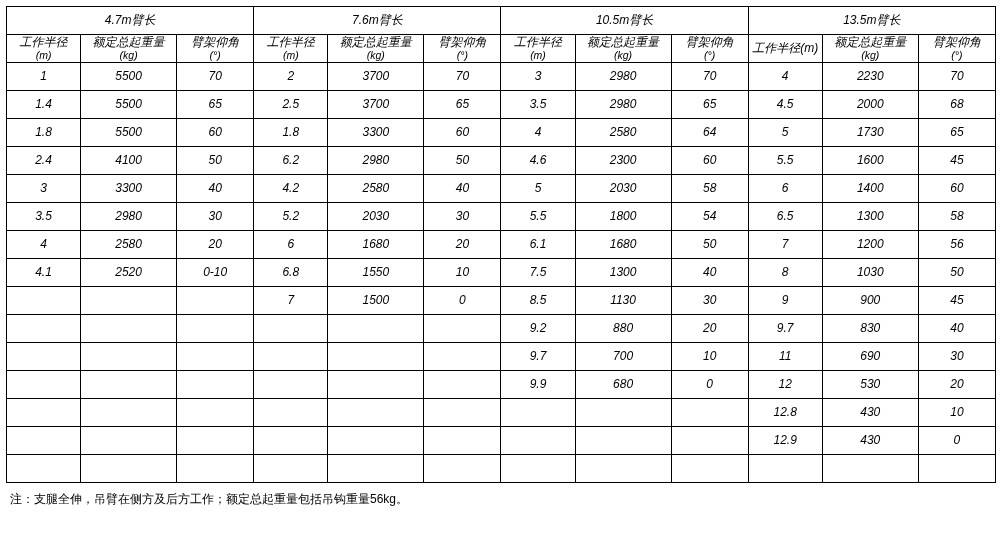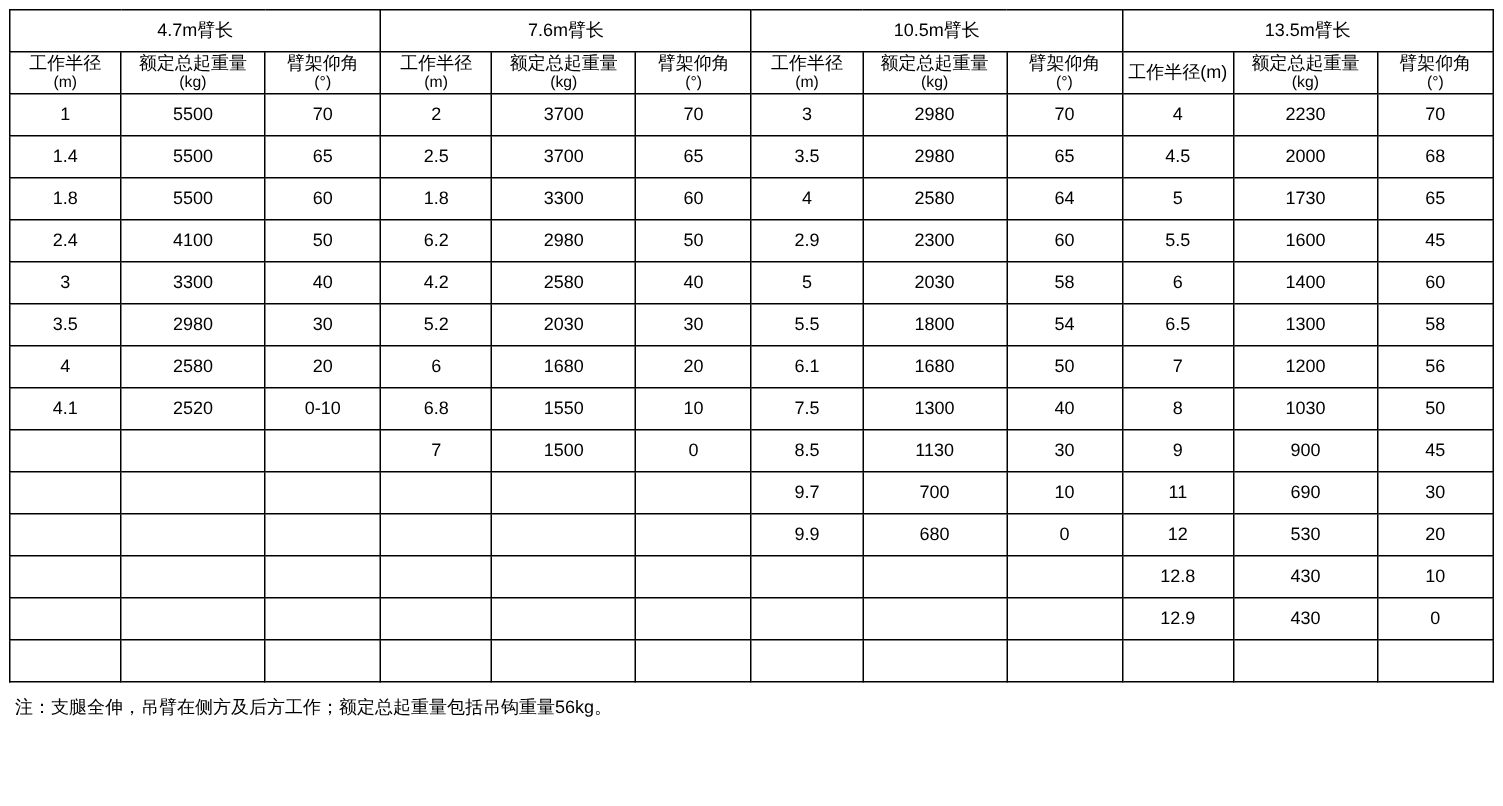--- a/index.html
+++ b/index.html
@@ -19,20 +19,21 @@
     width: 1002px;
     height: 537px;
     box-sizing: border-box;
     padding: 6px 6px 0 6px;
   }
   table.crane {
     border-collapse: collapse;
     table-layout: fixed;
     width: 990px;
     margin: 0 auto;
+    font-style: italic;
   }
   table.crane td, table.crane th {
     border: 1px solid #000000;
     font-weight: normal;
     text-align: center;
     vertical-align: middle;
     font-size: 12px;
     line-height: 1.15;
     padding: 0;
     height: 28px;
@@ -152,21 +153,21 @@
           <td>1730</td>
           <td>65</td>
         </tr>
         <tr class="data-row">
           <td>2.4</td>
           <td>4100</td>
           <td>50</td>
           <td>6.2</td>
           <td>2980</td>
           <td>50</td>
-          <td>2.9</td>
+          <td>4.6</td>
           <td>2300</td>
           <td>60</td>
           <td>5.5</td>
           <td>1600</td>
           <td>45</td>
         </tr>
         <tr class="data-row">
           <td>3</td>
           <td>3300</td>
           <td>40</td>
@@ -236,20 +237,34 @@
           <td>900</td>
           <td>45</td>
         </tr>
         <tr class="data-row">
           <td class="blank"></td>
           <td class="blank"></td>
           <td class="blank"></td>
           <td class="blank"></td>
           <td class="blank"></td>
           <td class="blank"></td>
+          <td>9.2</td>
+          <td>880</td>
+          <td>20</td>
+          <td>9.7</td>
+          <td>830</td>
+          <td>40</td>
+        </tr>
+        <tr class="data-row">
+          <td class="blank"></td>
+          <td class="blank"></td>
+          <td class="blank"></td>
+          <td class="blank"></td>
+          <td class="blank"></td>
+          <td class="blank"></td>
           <td>9.7</td>
           <td>700</td>
           <td>10</td>
           <td>11</td>
           <td>690</td>
           <td>30</td>
         </tr>
         <tr class="data-row">
           <td class="blank"></td>
           <td class="blank"></td>

